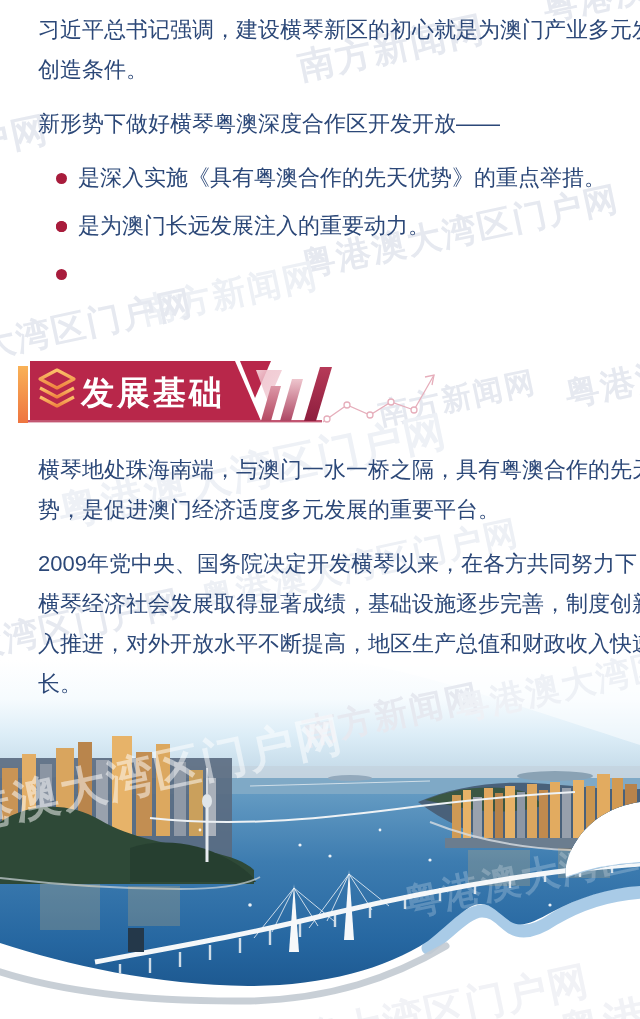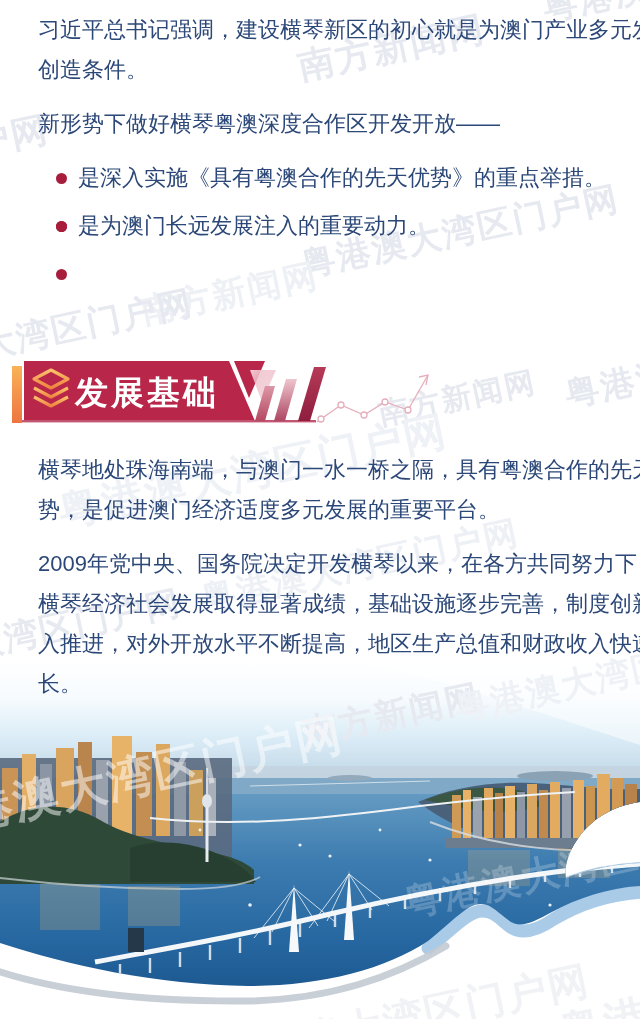--- a/index.html
+++ b/index.html
@@ -31,21 +31,21 @@
   ul.points{list-style:none;margin:0;padding:0 0 0 20px;}
   ul.points li{
     position:relative;font-size:22px;line-height:40px;
     margin:0 0 8px 0;padding-left:20px;
   }
   ul.points li .dot{
     position:absolute;left:-2px;top:15px;width:11px;height:11px;
     border-radius:50%;background:var(--deep-red);
   }
   
-  .banner-wrap{position:absolute;left:12px;top:358px;width:470px;height:74px;z-index:4;text-decoration:underline;}
+  .banner-wrap{position:absolute;left:18px;top:358px;width:470px;height:74px;z-index:4;text-decoration:underline;}
   .orange-strip{
     position:absolute;left:0;top:8px;width:10px;height:57px;
     background:linear-gradient(180deg,#f9b257,#ee7540);
   }
   
   #photo-svg{z-index:1;}
 </style>
 </head>
 <body>
 

